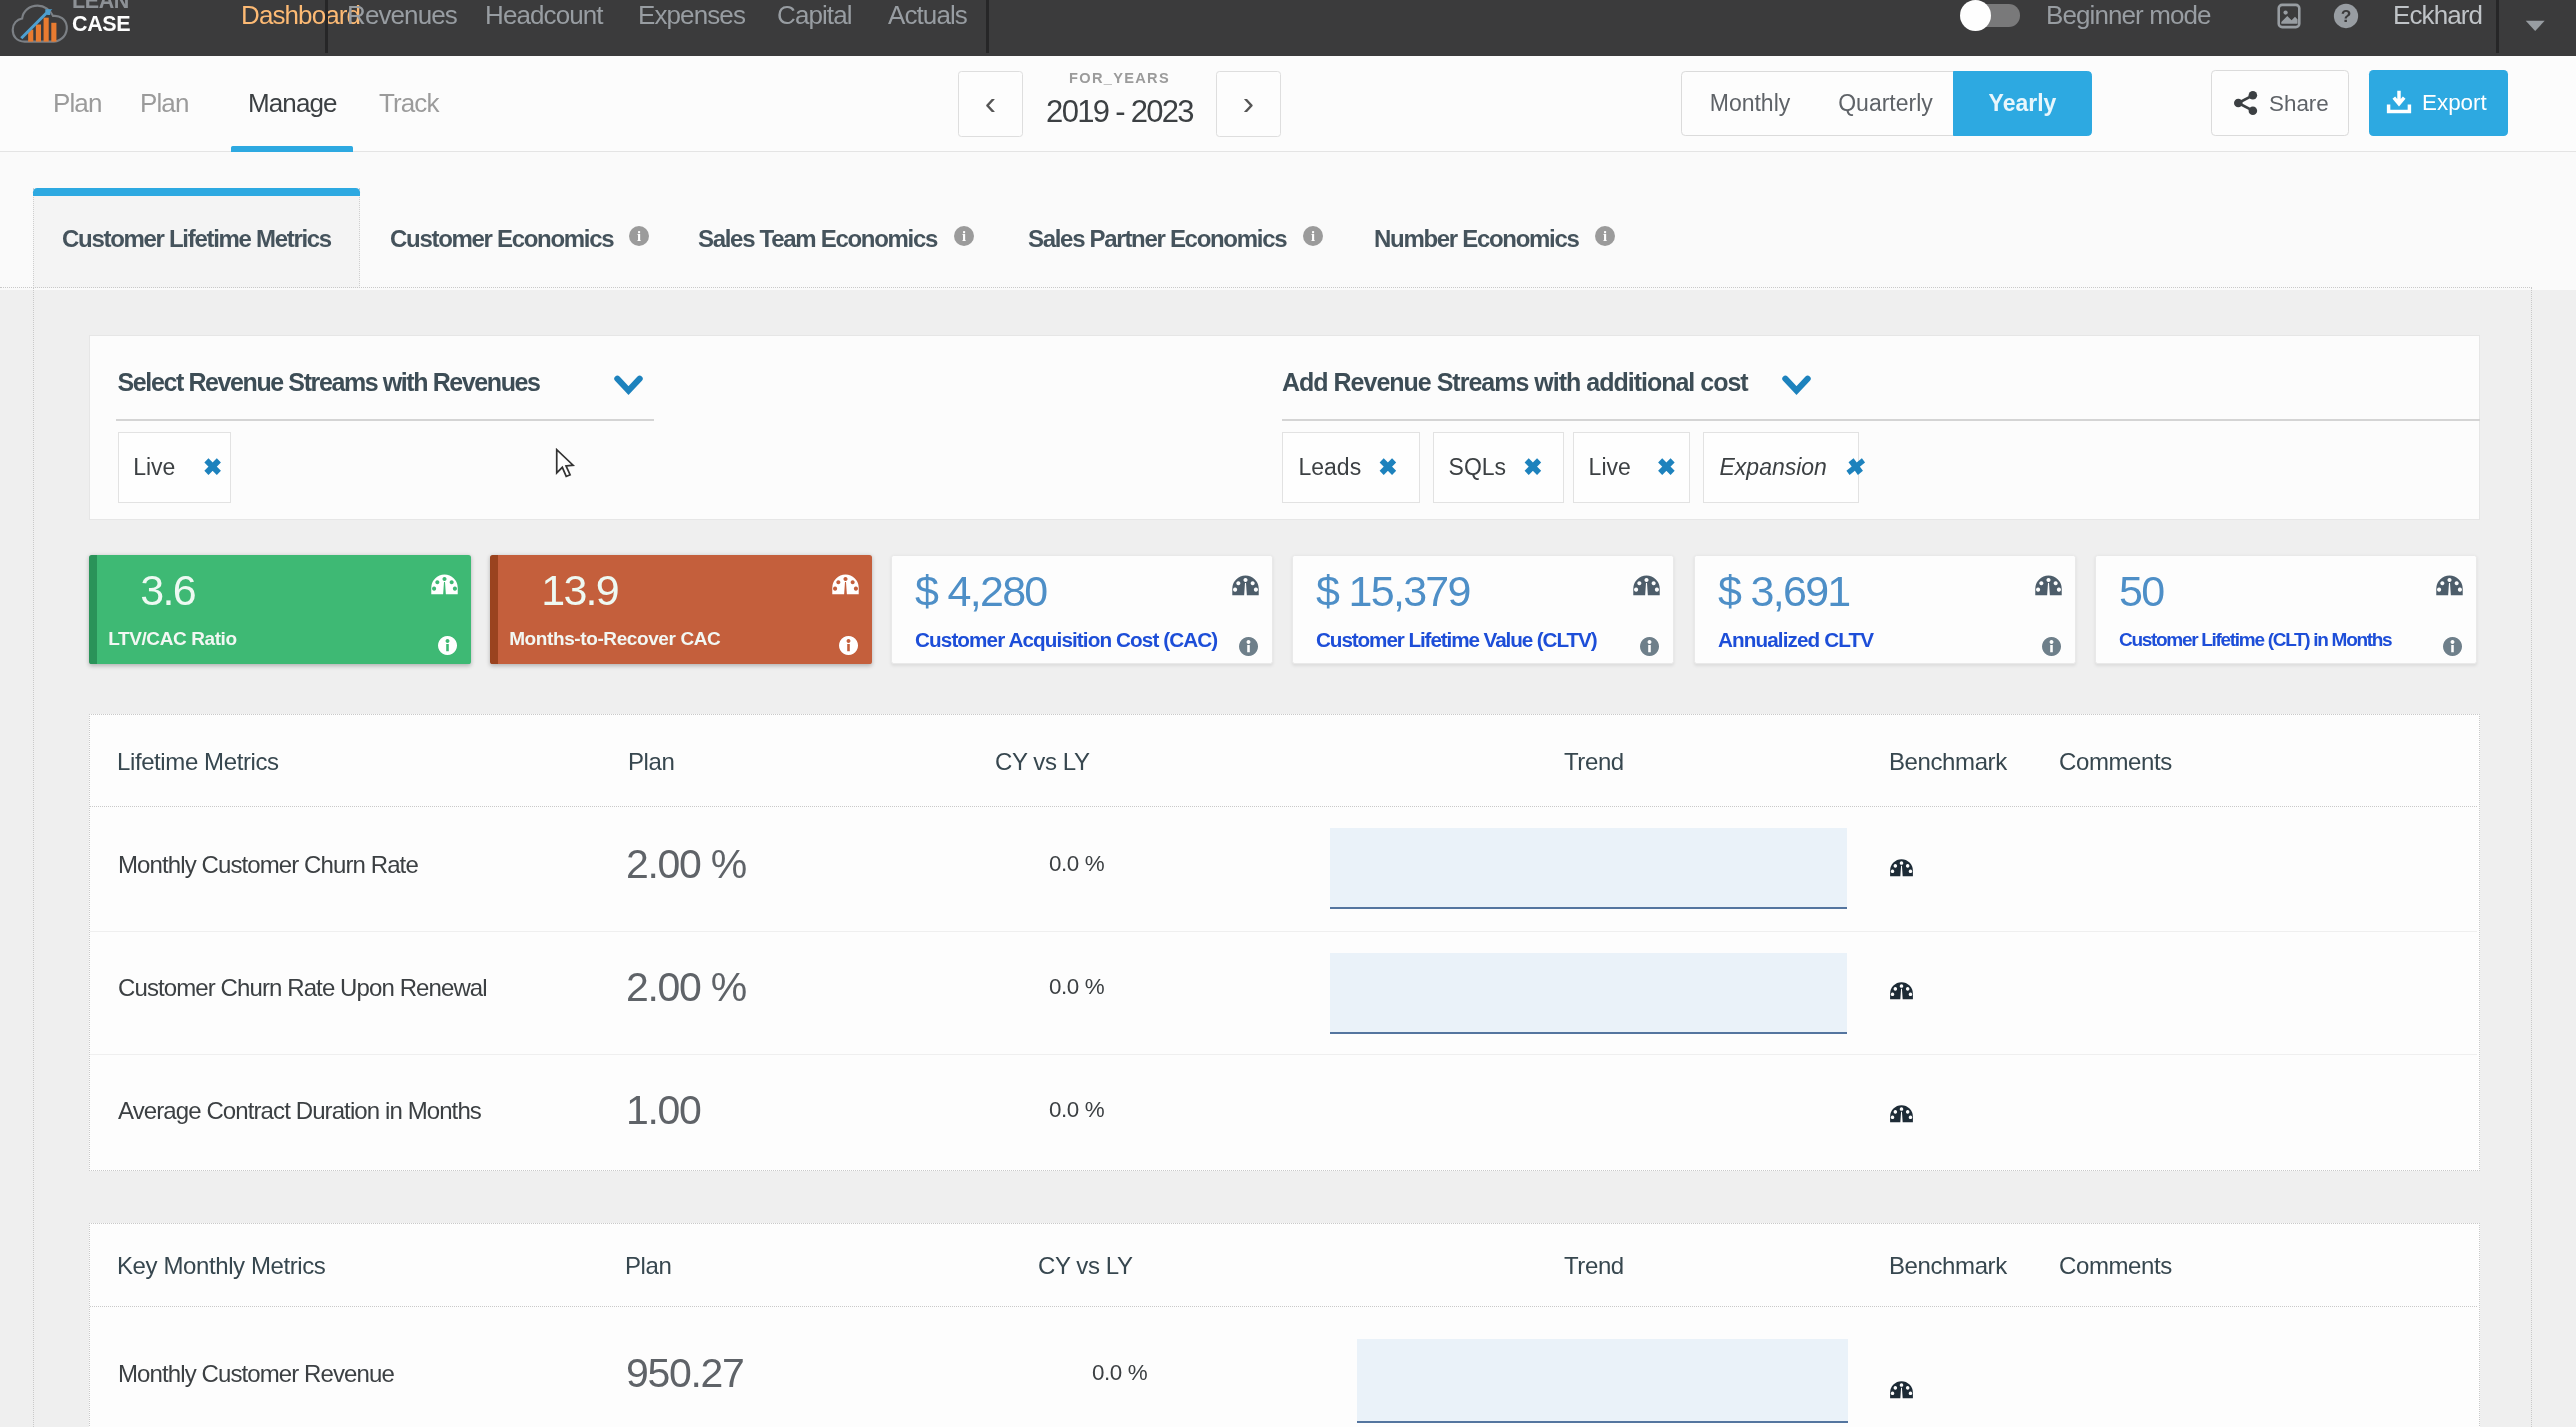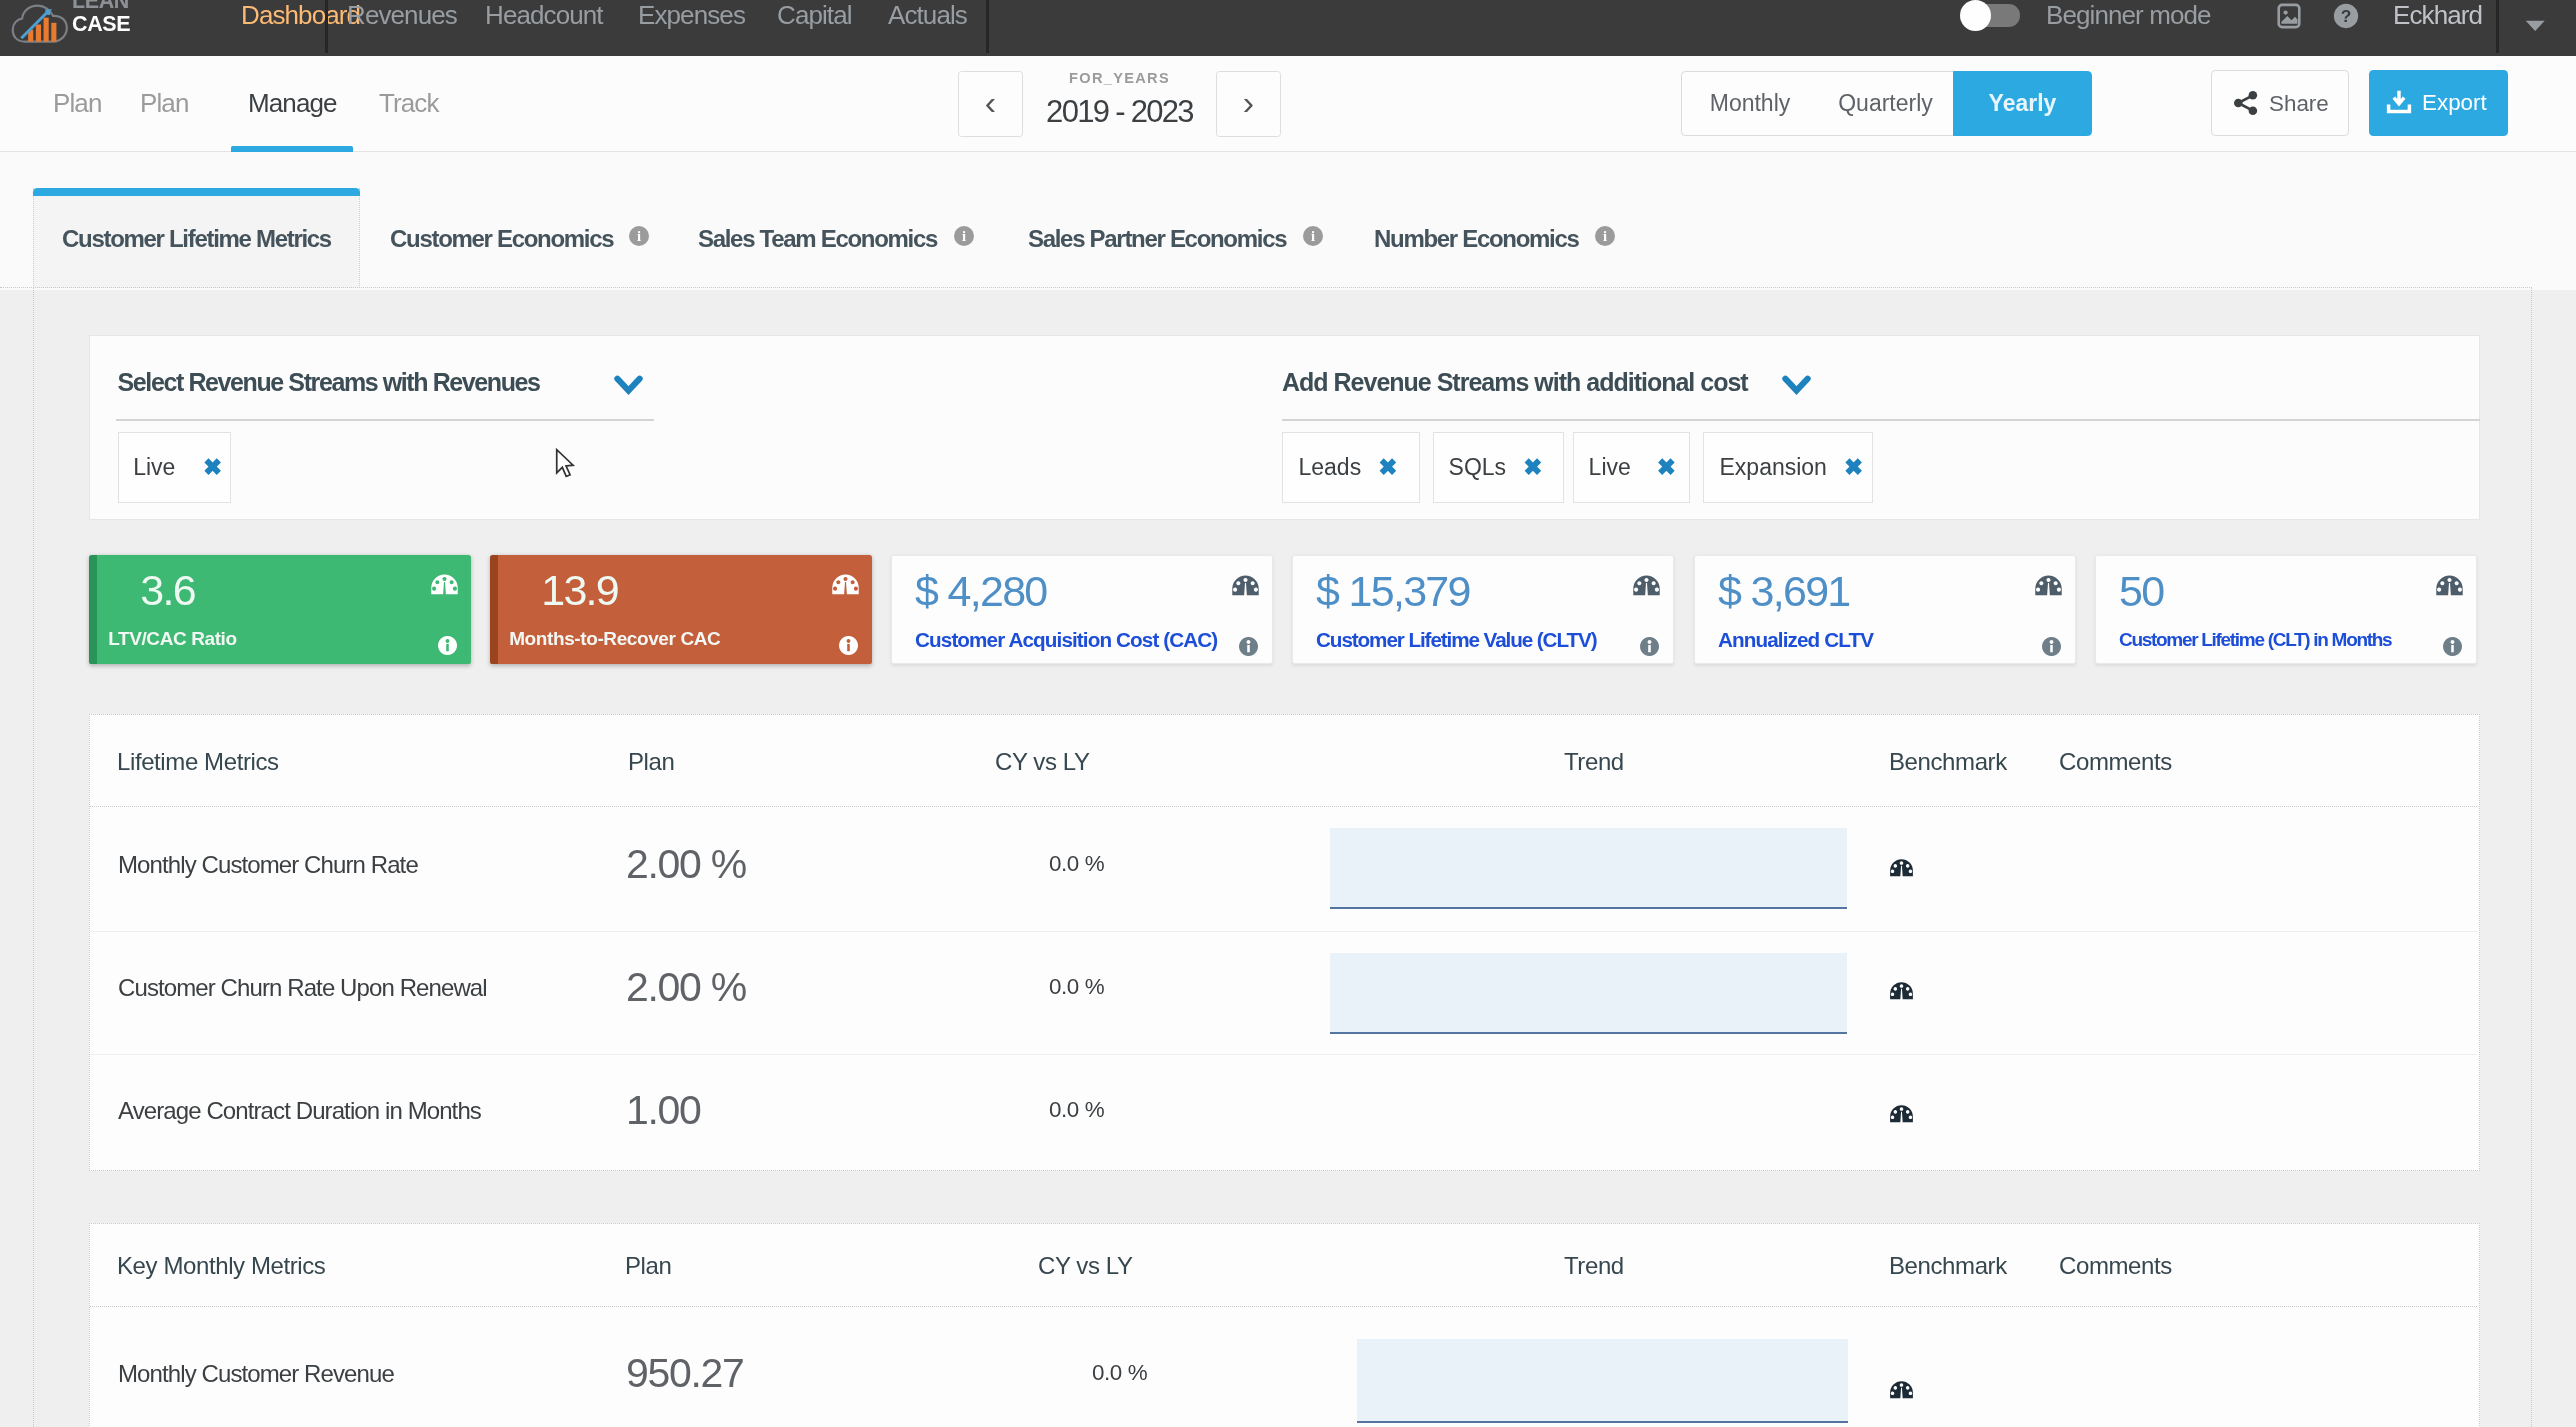--- a/index.html
+++ b/index.html
@@ -192,21 +192,21 @@
       <span class="chipx" style="margin-left:17px;">✖</span>
     </div>
   <div class="chip" style="left:1343px; width:131px;">
       <span style="margin-left:14.6px;">SQLs</span>
       <span class="chipx" style="margin-left:17px;">✖</span>
     </div>
   <div class="chip" style="left:1483px; width:117px;">
       <span style="margin-left:14.6px;">Live</span>
       <span class="chipx" style="margin-left:26px;">✖</span>
     </div>
-  <div class="chip" style="left:1613px; width:170px;">
+  <div class="chip" style="left:1613px; width:156px;font-style:italic;">
       <span style="margin-left:15.5px;">Expansion</span>
       <span class="chipx" style="margin-left:17px;">✖</span>
     </div>
 
   <svg class="abs" style="left:465px; top:112px;" width="20.7" height="31" viewBox="0 0 24 36">
     <path d="M2 2 L2 29 L8.5 22.5 L13 33 L17.5 31 L12.8 20.8 L21 20 Z" fill="#fff" stroke="#333" stroke-width="2"></path>
   </svg>
 </div>
 
 <div class="kpi kpi-green kpi-color" style="left:89px;">

